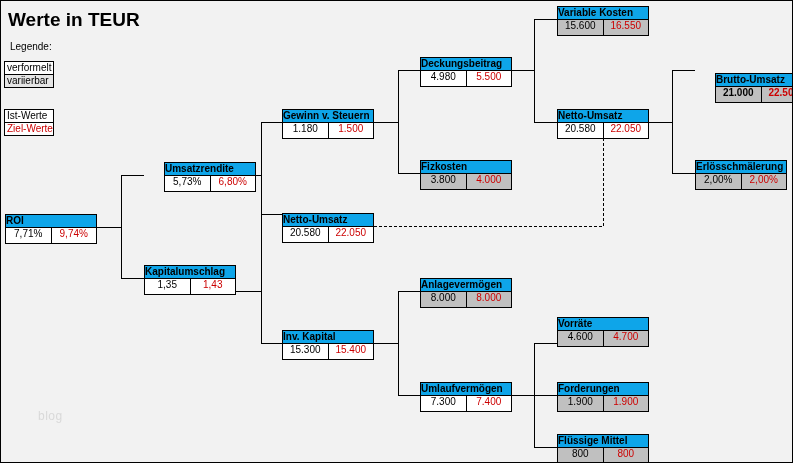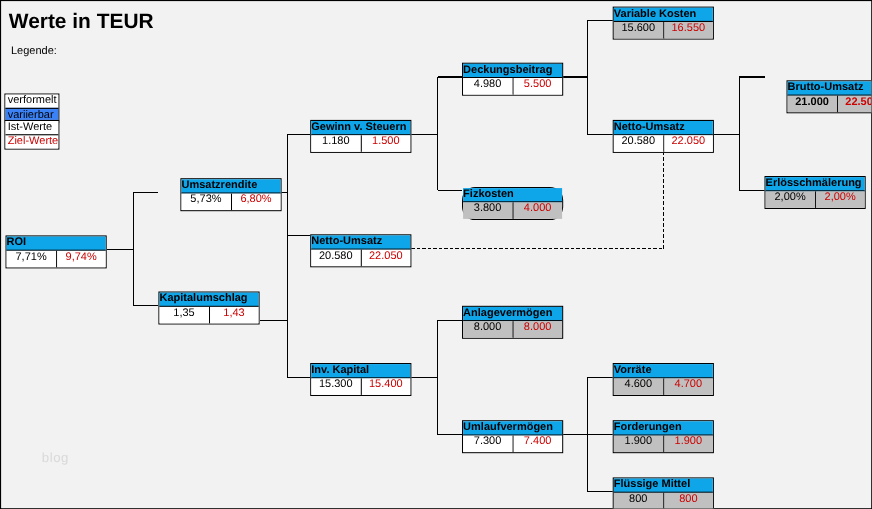--- a/index.html
+++ b/index.html
@@ -17,28 +17,28 @@
     font-size:19px;font-weight:bold;color:#000;white-space:nowrap;
   }
   .legend-label{
     position:absolute;left:9px;top:40px;
     font-size:10px;color:#000;white-space:nowrap;
   }
   .legend-box{
     position:absolute;left:3px;width:48px;
     border:1px solid #000;background:#fff;box-sizing:content-box;
   }
-  .legend-box.b1{top:84px;}
+  .legend-box.b1{top:60px;}
   .legend-box.b2{top:108px;}
   .lrow{
     height:12px;line-height:12px;font-size:10px;
     padding-left:2px;white-space:nowrap;overflow:hidden;color:#000;background:#fff;
   }
   .lrow + .lrow{border-top:1px solid #000;}
-  .lrow.gray{background:#3b82f6;}
+  .lrow.gray{background:#e5e5e5;}
   .lrow.red{color:#cc0000;}
   .node{
     position:absolute;width:92px;
     border:1px solid #000;background:#fff;box-sizing:border-box;
   }
   .node .hd{
     height:12px;line-height:12px;text-align:left;
     font-size:10px;font-weight:bold;color:#000;
     border-bottom:1px solid #000;background:#0ea5e9;
     white-space:nowrap;overflow:hidden;
@@ -135,21 +135,21 @@
   </div>
 
   <div class="node" style="left:419px;top:56px;">
     <div class="hd">Deckungsbeitrag</div>
     <div class="vals">
       <div class="cell ist">4.980</div>
       <div class="cell ziel">5.500</div>
     </div>
   </div>
 
-  <div class="node gray" style="left:419px;top:169px;border-radius:12px;">
+  <div class="node gray" style="left:419px;top:159px;">
     <div class="hd">Fizkosten</div>
     <div class="vals">
       <div class="cell ist">3.800</div>
       <div class="cell ziel">4.000</div>
     </div>
   </div>
 
   <div class="node gray" style="left:556px;top:5px;">
     <div class="hd">Variable Kosten</div>
     <div class="vals">
@@ -199,21 +199,21 @@
   </div>
 
   <div class="node" style="left:419px;top:381px;">
     <div class="hd">Umlaufvermögen</div>
     <div class="vals">
       <div class="cell ist">7.300</div>
       <div class="cell ziel">7.400</div>
     </div>
   </div>
 
-  <div class="node gray" style="left:556px;top:329px;">
+  <div class="node gray" style="left:556px;top:316px;">
     <div class="hd">Vorräte</div>
     <div class="vals">
       <div class="cell ist">4.600</div>
       <div class="cell ziel">4.700</div>
     </div>
   </div>
 
   <div class="node gray" style="left:556px;top:381px;">
     <div class="hd">Forderungen</div>
     <div class="vals">

